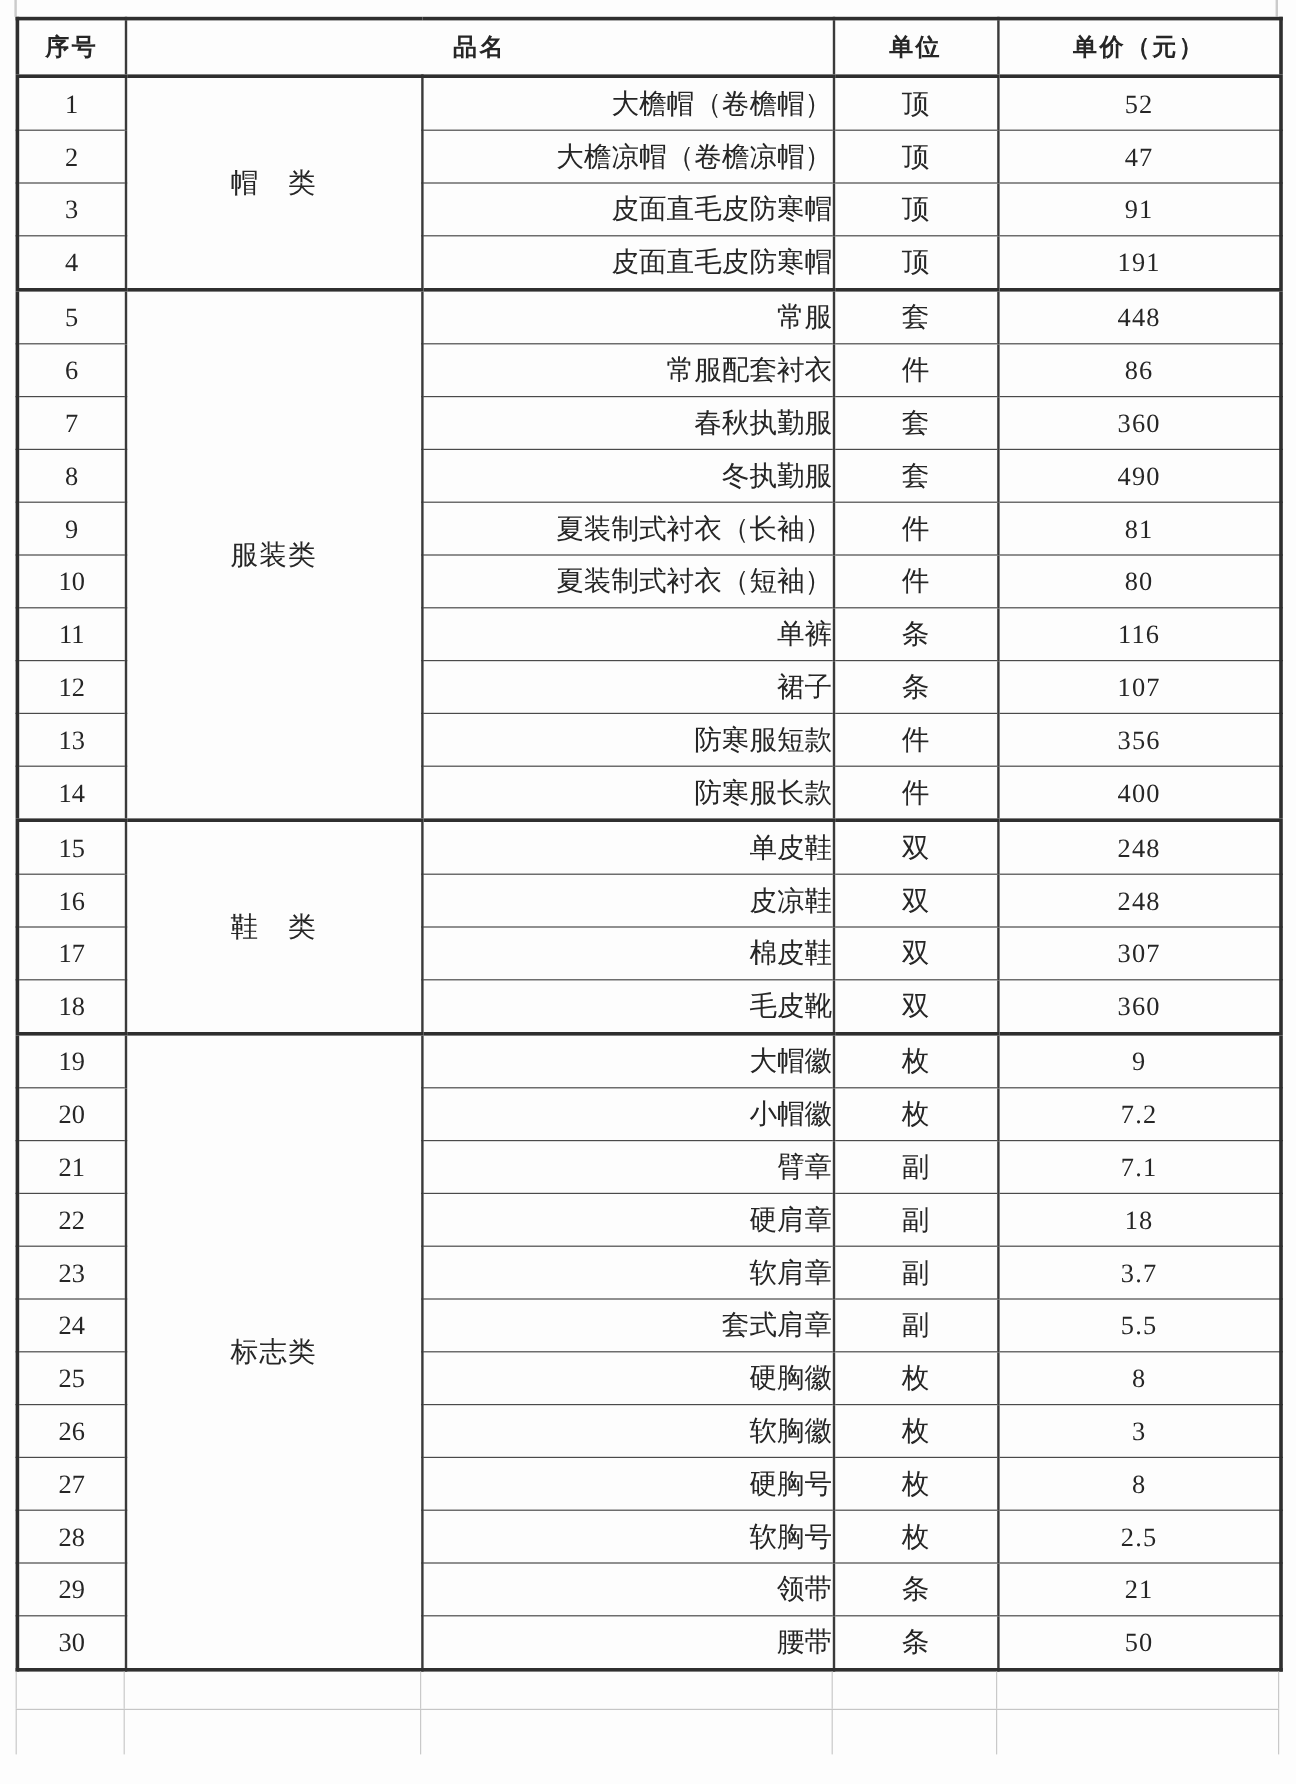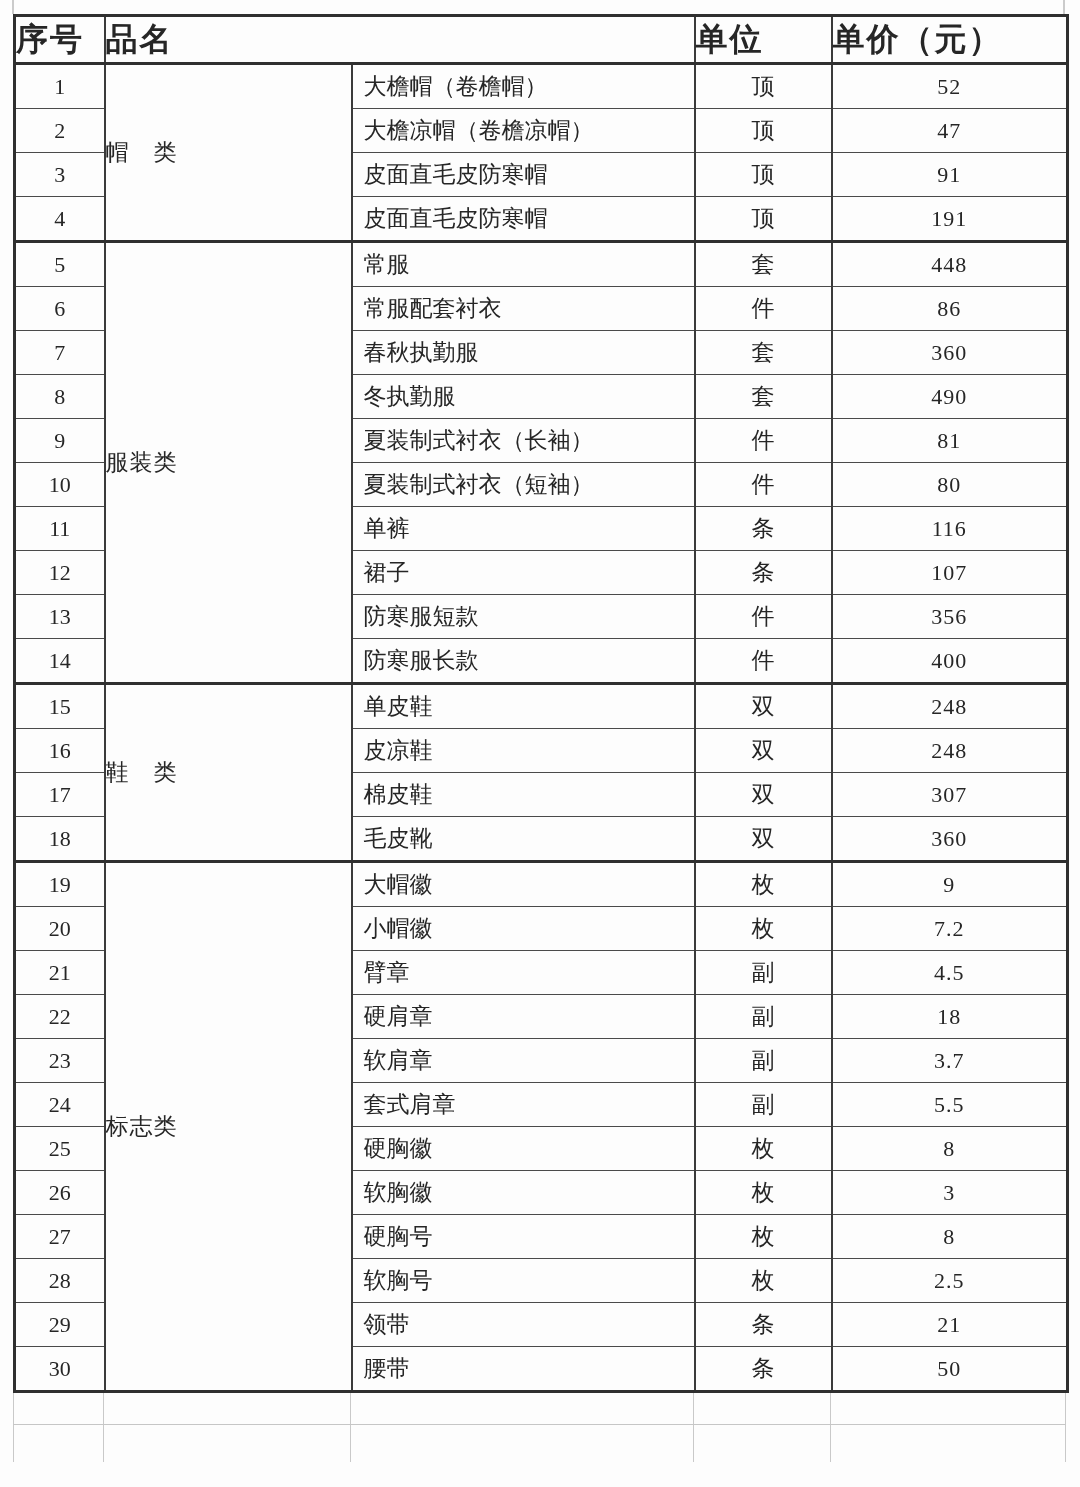--- a/index.html
+++ b/index.html
@@ -27,42 +27,42 @@
   col.col-serial{width:90px;}
   col.col-category{width:247px;}
   col.col-item{width:343px;}
   col.col-unit{width:137px;}
   col.col-price{width:236px;}
 
   th{
     border:2px solid #3a3a3a;
     border-bottom:3px solid #2f2f2f;
     height:45px;
-    font-size:32px;
+    font-size:20px;
     font-weight:bold;
-    text-align:left;
+    text-align:center;
     letter-spacing:2px;
     padding:0;
   }
   td{
     border:2px solid #4a4a4a;
     border-top-width:1px;
     border-bottom-width:1px;
     border-left-color:#3a3a3a;
     border-right-color:#3a3a3a;
     height:43px;
     font-size:23px;
     padding:0;
     white-space:nowrap;
     overflow:hidden;
   }
   tr.group-start td{border-top:3px solid #2f2f2f;}
   td.c-serial{text-align:center;font-size:22px;}
-  td.c-category{text-align:left;letter-spacing:1px;}
-  td.c-item{text-align:left;padding-left:11px;}
+  td.c-category{text-align:center;letter-spacing:1px;}
+  td.c-item{text-align:right;padding-left:11px;}
   td.c-unit{text-align:center;}
   td.c-price{text-align:center;font-size:22px;letter-spacing:1px;}
 
   
   .empty-grid{width:1053px;margin-left:13px;}
   .empty-row{display:flex;box-sizing:border-box;}
   .empty-row.first{height:32px;border-bottom:1px solid #c6c6c6;}
   .empty-row.second{height:37px;}
   .empty-row .ec{box-sizing:border-box;border-left:1px solid #c9c9c9;height:100%;}
   .empty-row .ec:last-child{border-right:1px solid #c9c9c9;}
@@ -220,21 +220,21 @@
         <tr>
           <td class="c-serial">20</td>
           <td class="c-item">小帽徽</td>
           <td class="c-unit">枚</td>
           <td class="c-price">7.2</td>
         </tr>
         <tr>
           <td class="c-serial">21</td>
           <td class="c-item">臂章</td>
           <td class="c-unit">副</td>
-          <td class="c-price">4.5</td>
+          <td class="c-price">7.1</td>
         </tr>
         <tr>
           <td class="c-serial">22</td>
           <td class="c-item">硬肩章</td>
           <td class="c-unit">副</td>
           <td class="c-price">18</td>
         </tr>
         <tr>
           <td class="c-serial">23</td>
           <td class="c-item">软肩章</td>

